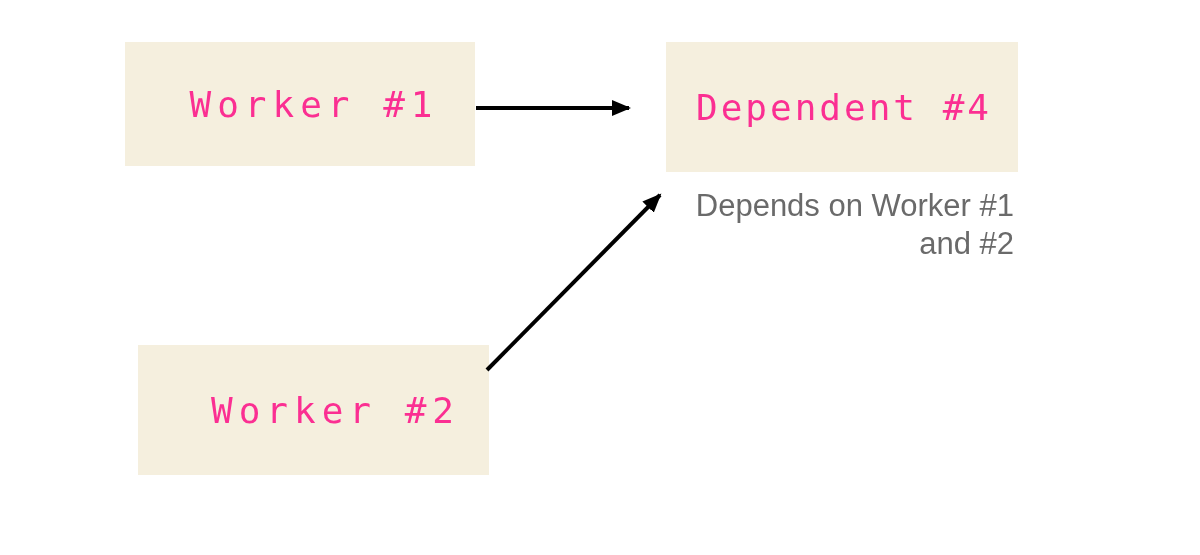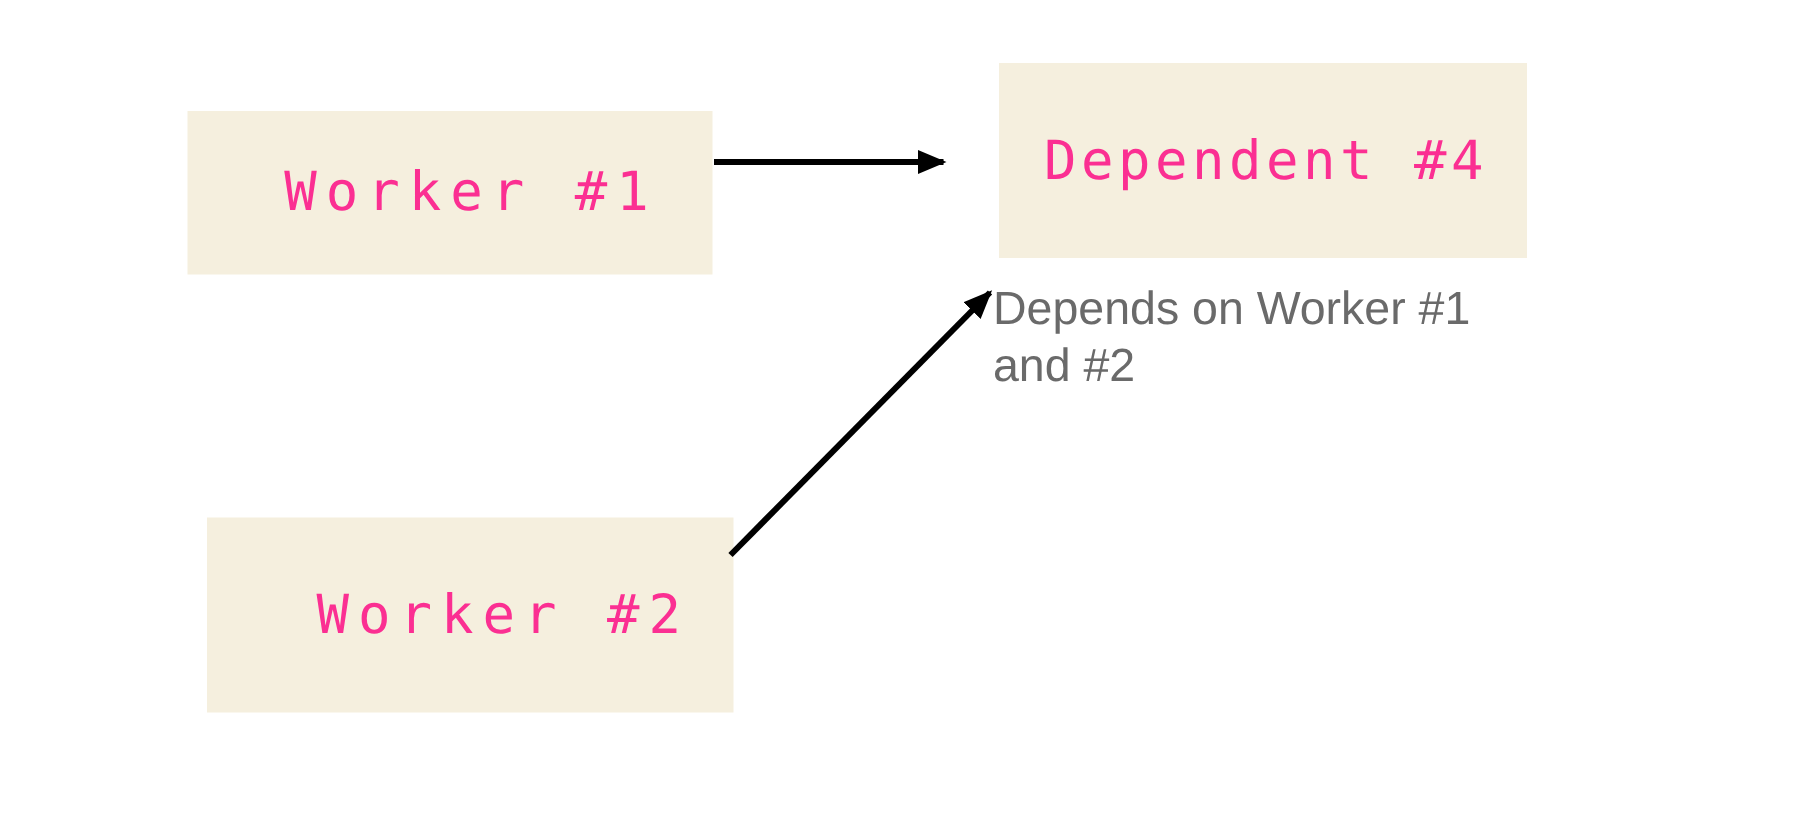--- a/index.html
+++ b/index.html
@@ -24,40 +24,40 @@
     background: var(--node-bg, #f5efde);
   }
   .node-label {
     font-family: "DejaVu Sans Mono", "Liberation Mono", monospace;
     font-size: 36px;
     font-weight: 500;
     color: var(--node-text, #fb2f92);
     letter-spacing: 6px;
     white-space: pre;
   }
-  #node-worker1 { left: 125px; top: 42px; width: 350px; height: 109px; margin-top: 32px; }
+  #node-worker1 { left: 125px; top: 42px; width: 350px; height: 124px; }
   #node-dependent1 { left: 666px; top: 42px; width: 352px; height: 130px; }
   #node-worker2 { left: 138px; top: 345px; width: 351px; height: 130px; padding-left: 16px; }
   
   #node-worker1 .node-label, #node-worker2 .node-label { transform: translateX(14px); }
   #node-dependent1 .node-label { letter-spacing: 3px; transform: translateX(2px); }
   .edges-layer {
     position: absolute;
     left: 0; top: 0;
     width: 1200px; height: 555px;
     pointer-events: none;
   }
   .edge-line { stroke: var(--arrow, #000000); stroke-width: 4px; fill: none; }
   .edge-head { fill: var(--arrow, #000000); }
   .caption {
     position: absolute;
     left: 662px;
     top: 187px;
     width: 352px;
-    text-align: left;
+    text-align: right;
     font-size: 31px;
     line-height: 38px;
     color: var(--note-text, #6a6a6a);
   }
 </style>
 </head>
 <body>
 
 <div class="canvas">
 

